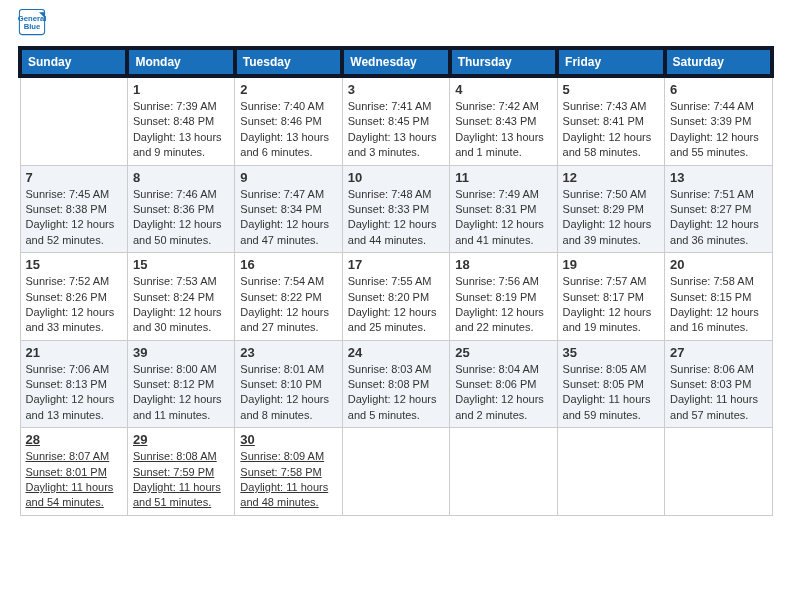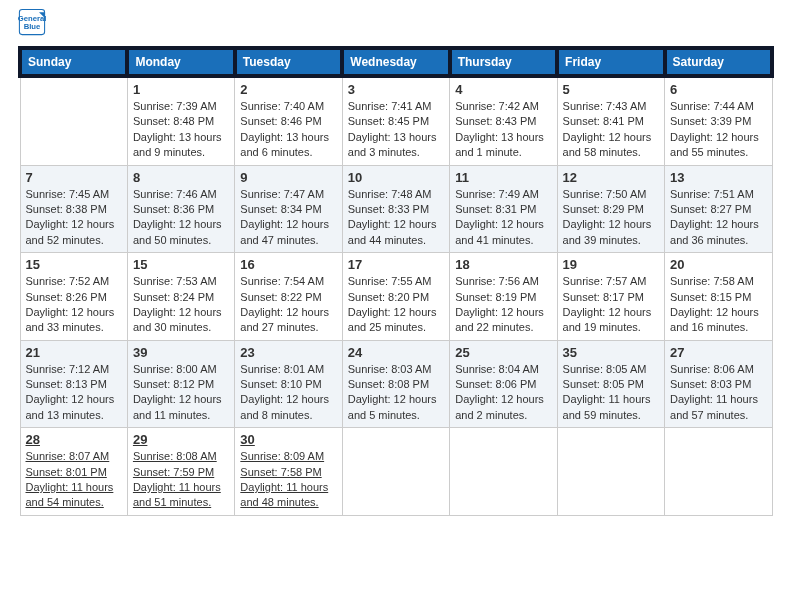--- a/index.html
+++ b/index.html
@@ -281,21 +281,21 @@
             <span class="day-num">20</span>
             <div class="day-info">Sunrise: 7:58 AM
 Sunset: 8:15 PM
 Daylight: 12 hours
 and 16 minutes.</div>
           </td>
         </tr>
         <tr>
           <td>
             <span class="day-num">21</span>
-            <div class="day-info">Sunrise: 7:12 AM
+            <div class="day-info">Sunrise: 7:06 AM
 Sunset: 8:13 PM
 Daylight: 12 hours
 and 13 minutes.</div>
           </td>
           <td>
             <span class="day-num">39</span>
             <div class="day-info">Sunrise: 8:00 AM
 Sunset: 8:12 PM
 Daylight: 12 hours
 and 11 minutes.</div>

